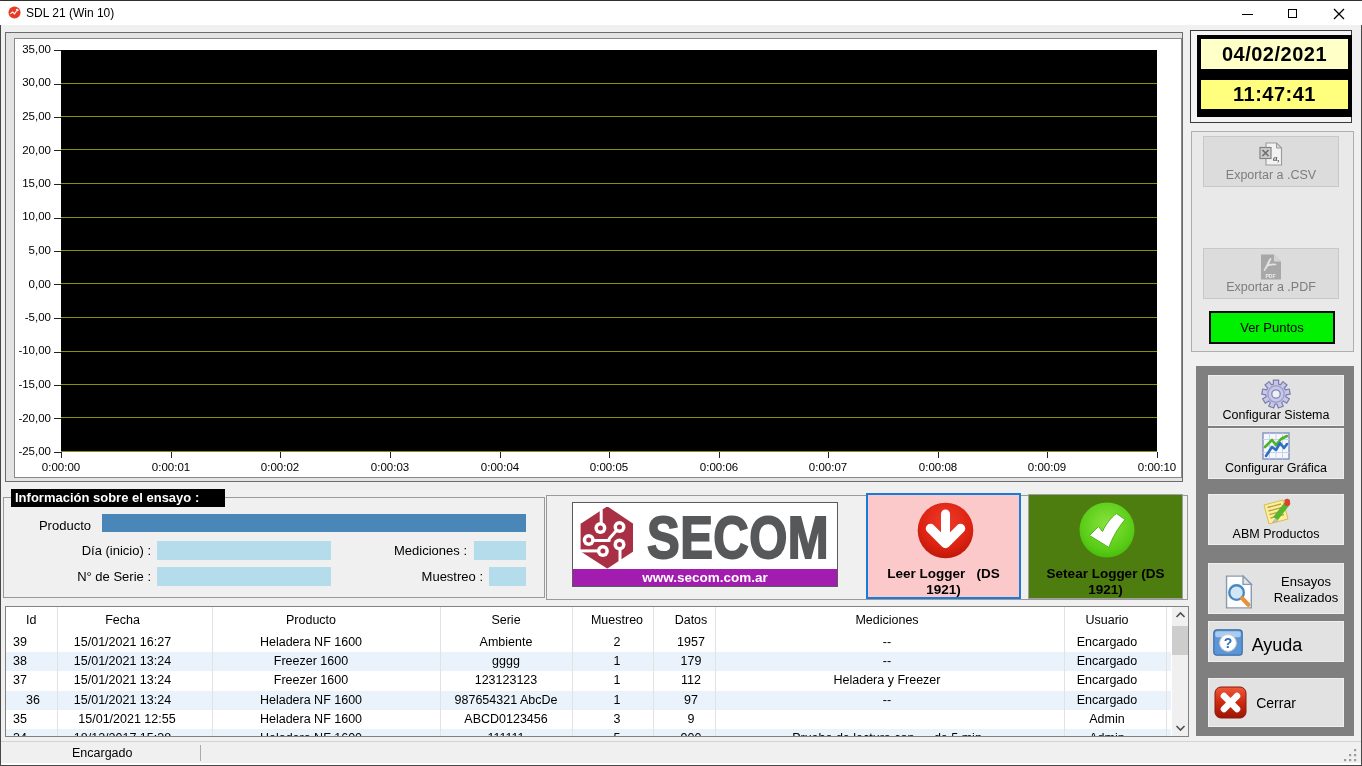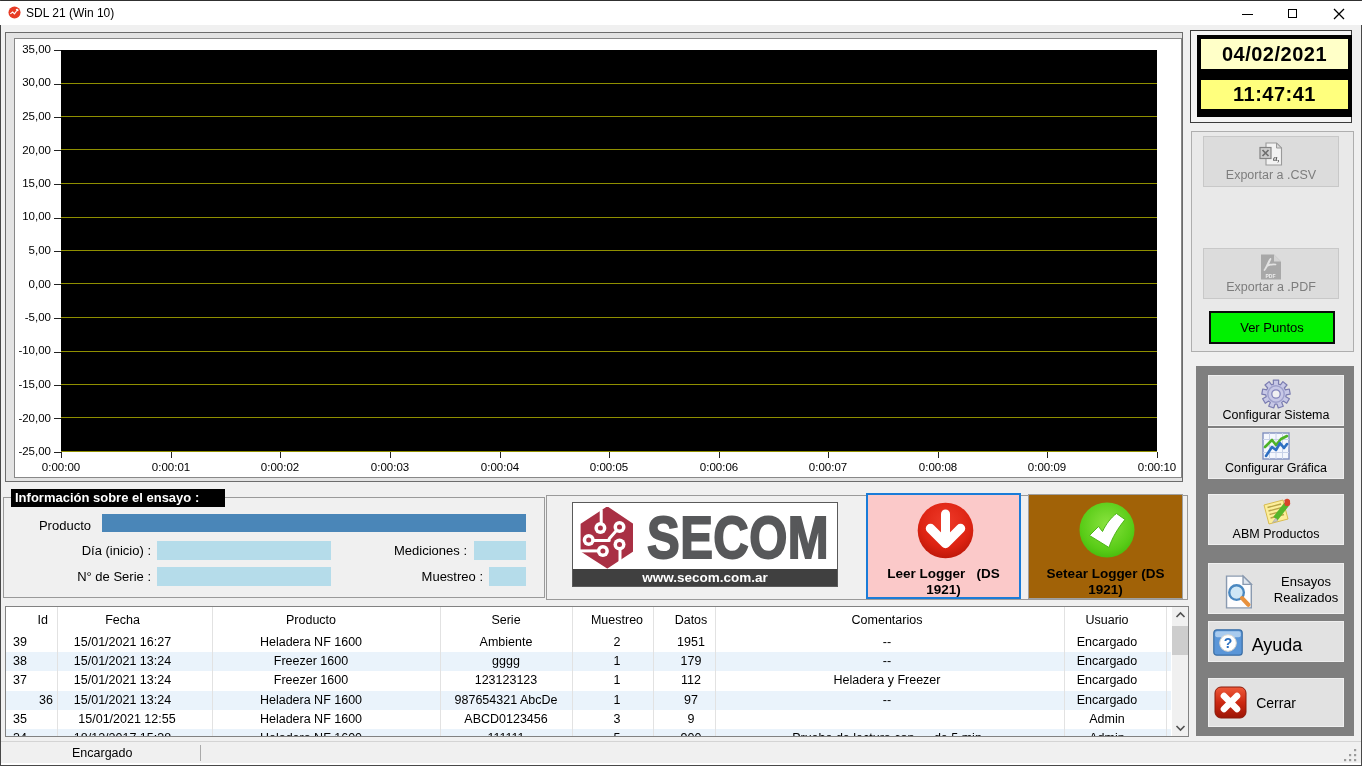--- a/index.html
+++ b/index.html
@@ -35,24 +35,24 @@
 #dark-panel { position:absolute; left:1196px; top:366px; width:158px; height:370px; background:#7f7f7f; }
 .dbtn { position:absolute; left:12px; width:136px; background:#e2e2e2; border:1px solid #efefef; color:#000; font-size:12.5px; text-align:center; }
 
 #info-group { position:absolute; left:3px; top:497px; width:542px; height:101px; border:1px solid #9a9a9a; }
 #info-label { position:absolute; left:11px; top:489px; width:214px; height:18px; background:#000; color:#fff; font-weight:bold; font-size:13px; line-height:18px; padding-left:4px; }
 .flabel { position:absolute; font-size:13px; color:#000; text-align:right; }
 .finput { position:absolute; background:#b5dcea; }
 
 #logo-group { position:absolute; left:546px; top:495px; width:642px; height:105px; border:1px solid #9a9a9a; }
 #secom-box { position:absolute; left:572px; top:502px; width:266px; height:85px; background:#ffffff; border:1px solid #5a5a5a; }
-#secom-bar { position:absolute; left:0; bottom:0; width:100%; height:17px; background:#404040; color:#fff; font-weight:bold; font-size:13.5px; text-align:center; line-height:17px; }
+#secom-bar { position:absolute; left:0; bottom:0; width:100%; height:17px; background:#a21caf; color:#fff; font-weight:bold; font-size:13.5px; text-align:center; line-height:17px; }
 #secom-word { position:absolute; left:74px; top:1px; font-weight:bold; font-size:49px; color:#57585a; letter-spacing:0.5px; transform:scaleY(1.21); transform-origin:top; -webkit-text-stroke:1.6px #57585a; }
 #btn-leer { position:absolute; left:866px; top:493px; width:155px; height:106px; background:#fbc9c9; border:2px solid #1a7cd8; text-align:center; }
-#btn-setear { position:absolute; left:1028px; top:494px; width:155px; height:105px; background:#a16207; border:1px solid #a0a0a0; text-align:center; }
+#btn-setear { position:absolute; left:1028px; top:494px; width:155px; height:105px; background:#4d7c0f; border:1px solid #a0a0a0; text-align:center; }
 .bigtxt { position:absolute; width:100%; text-align:center; font-weight:bold; font-size:13.5px; color:#000; line-height:16px; }
 
 #grid { position:absolute; left:5px; top:606px; width:1184px; height:131px; border:1px solid #828282; background:#ffffff; overflow:hidden; }
 .vline { position:absolute; top:0; width:1px; height:100%; background:#e2e2e2; }
 .cell { position:absolute; font-size:12.5px; color:#000; text-align:center; white-space:nowrap; }
 .row { position:absolute; left:0; width:1165px; height:19.2px; }
 .rowb { background:#eaf3fb; }
 
 #sb { position:absolute; left:1166px; top:0; width:17px; height:129px; background:#f0f0f0; }
 
@@ -310,53 +310,53 @@
 <div class="row" style="top:102.8px"></div>
 <div class="row rowb" style="top:122.0px"></div>
 <div class="vline" style="left:50.8px"></div>
 <div class="vline" style="left:206.3px"></div>
 <div class="vline" style="left:433.5px"></div>
 <div class="vline" style="left:566.0px"></div>
 <div class="vline" style="left:646.7px"></div>
 <div class="vline" style="left:708.8px"></div>
 <div class="vline" style="left:1058.0px"></div>
 <div class="vline" style="left:1160.0px"></div>
-<div class="cell" style="left:2px;top:3.5px;width:40px;text-align:right;line-height:19.2px">Id</div>
+<div class="cell" style="left:20px;top:3.5px;width:40px;text-align:left;line-height:19.2px">Id</div>
 <div class="cell" style="left:41.5px;top:3.5px;width:150px;line-height:19.2px">Fecha</div>
 <div class="cell" style="left:195.0px;top:3.5px;width:220px;line-height:19.2px">Producto</div>
 <div class="cell" style="left:435.0px;top:3.5px;width:130px;line-height:19.2px">Serie</div>
 <div class="cell" style="left:566.0px;top:3.5px;width:90px;line-height:19.2px">Muestreo</div>
 <div class="cell" style="left:655.0px;top:3.5px;width:60px;line-height:19.2px">Datos</div>
-<div class="cell" style="left:711.0px;top:3.5px;width:340px;line-height:19.2px">Comentarios</div>
+<div class="cell" style="left:711.0px;top:3.5px;width:340px;line-height:19.2px">Mediciones</div>
 <div class="cell" style="left:1051.0px;top:3.5px;width:100px;line-height:19.2px">Usuario</div>
 <div class="cell" style="left:7.0px;top:26.0px;width:40px;text-align:left;line-height:19.2px">39</div>
 <div class="cell" style="left:41.5px;top:26.0px;width:150px;line-height:19.2px">15/01/2021 16:27</div>
 <div class="cell" style="left:195.0px;top:26.0px;width:220px;line-height:19.2px">Heladera NF 1600</div>
 <div class="cell" style="left:425.0px;top:26.0px;width:150px;line-height:19.2px">Ambiente</div>
 <div class="cell" style="left:566.0px;top:26.0px;width:90px;line-height:19.2px">2</div>
-<div class="cell" style="left:655.0px;top:26.0px;width:60px;line-height:19.2px">1951</div>
+<div class="cell" style="left:655.0px;top:26.0px;width:60px;line-height:19.2px">1957</div>
 <div class="cell" style="left:701.0px;top:26.0px;width:360px;line-height:19.2px">--</div>
 <div class="cell" style="left:1051.0px;top:26.0px;width:100px;line-height:19.2px">Encargado</div>
 <div class="cell" style="left:7.0px;top:45.2px;width:40px;text-align:left;line-height:19.2px">38</div>
 <div class="cell" style="left:41.5px;top:45.2px;width:150px;line-height:19.2px">15/01/2021 13:24</div>
 <div class="cell" style="left:195.0px;top:45.2px;width:220px;line-height:19.2px">Freezer 1600</div>
 <div class="cell" style="left:425.0px;top:45.2px;width:150px;line-height:19.2px">gggg</div>
 <div class="cell" style="left:566.0px;top:45.2px;width:90px;line-height:19.2px">1</div>
 <div class="cell" style="left:655.0px;top:45.2px;width:60px;line-height:19.2px">179</div>
 <div class="cell" style="left:701.0px;top:45.2px;width:360px;line-height:19.2px">--</div>
 <div class="cell" style="left:1051.0px;top:45.2px;width:100px;line-height:19.2px">Encargado</div>
 <div class="cell" style="left:7.0px;top:64.4px;width:40px;text-align:left;line-height:19.2px">37</div>
 <div class="cell" style="left:41.5px;top:64.4px;width:150px;line-height:19.2px">15/01/2021 13:24</div>
 <div class="cell" style="left:195.0px;top:64.4px;width:220px;line-height:19.2px">Freezer 1600</div>
 <div class="cell" style="left:425.0px;top:64.4px;width:150px;line-height:19.2px">123123123</div>
 <div class="cell" style="left:566.0px;top:64.4px;width:90px;line-height:19.2px">1</div>
 <div class="cell" style="left:655.0px;top:64.4px;width:60px;line-height:19.2px">112</div>
 <div class="cell" style="left:701.0px;top:64.4px;width:360px;line-height:19.2px">Heladera y Freezer</div>
 <div class="cell" style="left:1051.0px;top:64.4px;width:100px;line-height:19.2px">Encargado</div>
-<div class="cell" style="left:7.0px;top:83.6px;width:40px;text-align:right;line-height:19.2px">36</div>
+<div class="cell" style="left:7.0px;top:83.6px;width:40px;text-align:center;line-height:19.2px">36</div>
 <div class="cell" style="left:41.5px;top:83.6px;width:150px;line-height:19.2px">15/01/2021 13:24</div>
 <div class="cell" style="left:195.0px;top:83.6px;width:220px;line-height:19.2px">Heladera NF 1600</div>
 <div class="cell" style="left:425.0px;top:83.6px;width:150px;line-height:19.2px">987654321 AbcDe</div>
 <div class="cell" style="left:566.0px;top:83.6px;width:90px;line-height:19.2px">1</div>
 <div class="cell" style="left:655.0px;top:83.6px;width:60px;line-height:19.2px">97</div>
 <div class="cell" style="left:701.0px;top:83.6px;width:360px;line-height:19.2px">--</div>
 <div class="cell" style="left:1051.0px;top:83.6px;width:100px;line-height:19.2px">Encargado</div>
 <div class="cell" style="left:7.0px;top:102.8px;width:40px;text-align:left;line-height:19.2px">35</div>
 <div class="cell" style="left:46px;top:102.8px;width:150px;line-height:19.2px">15/01/2021 12:55</div>
 <div class="cell" style="left:195.0px;top:102.8px;width:220px;line-height:19.2px">Heladera NF 1600</div>

